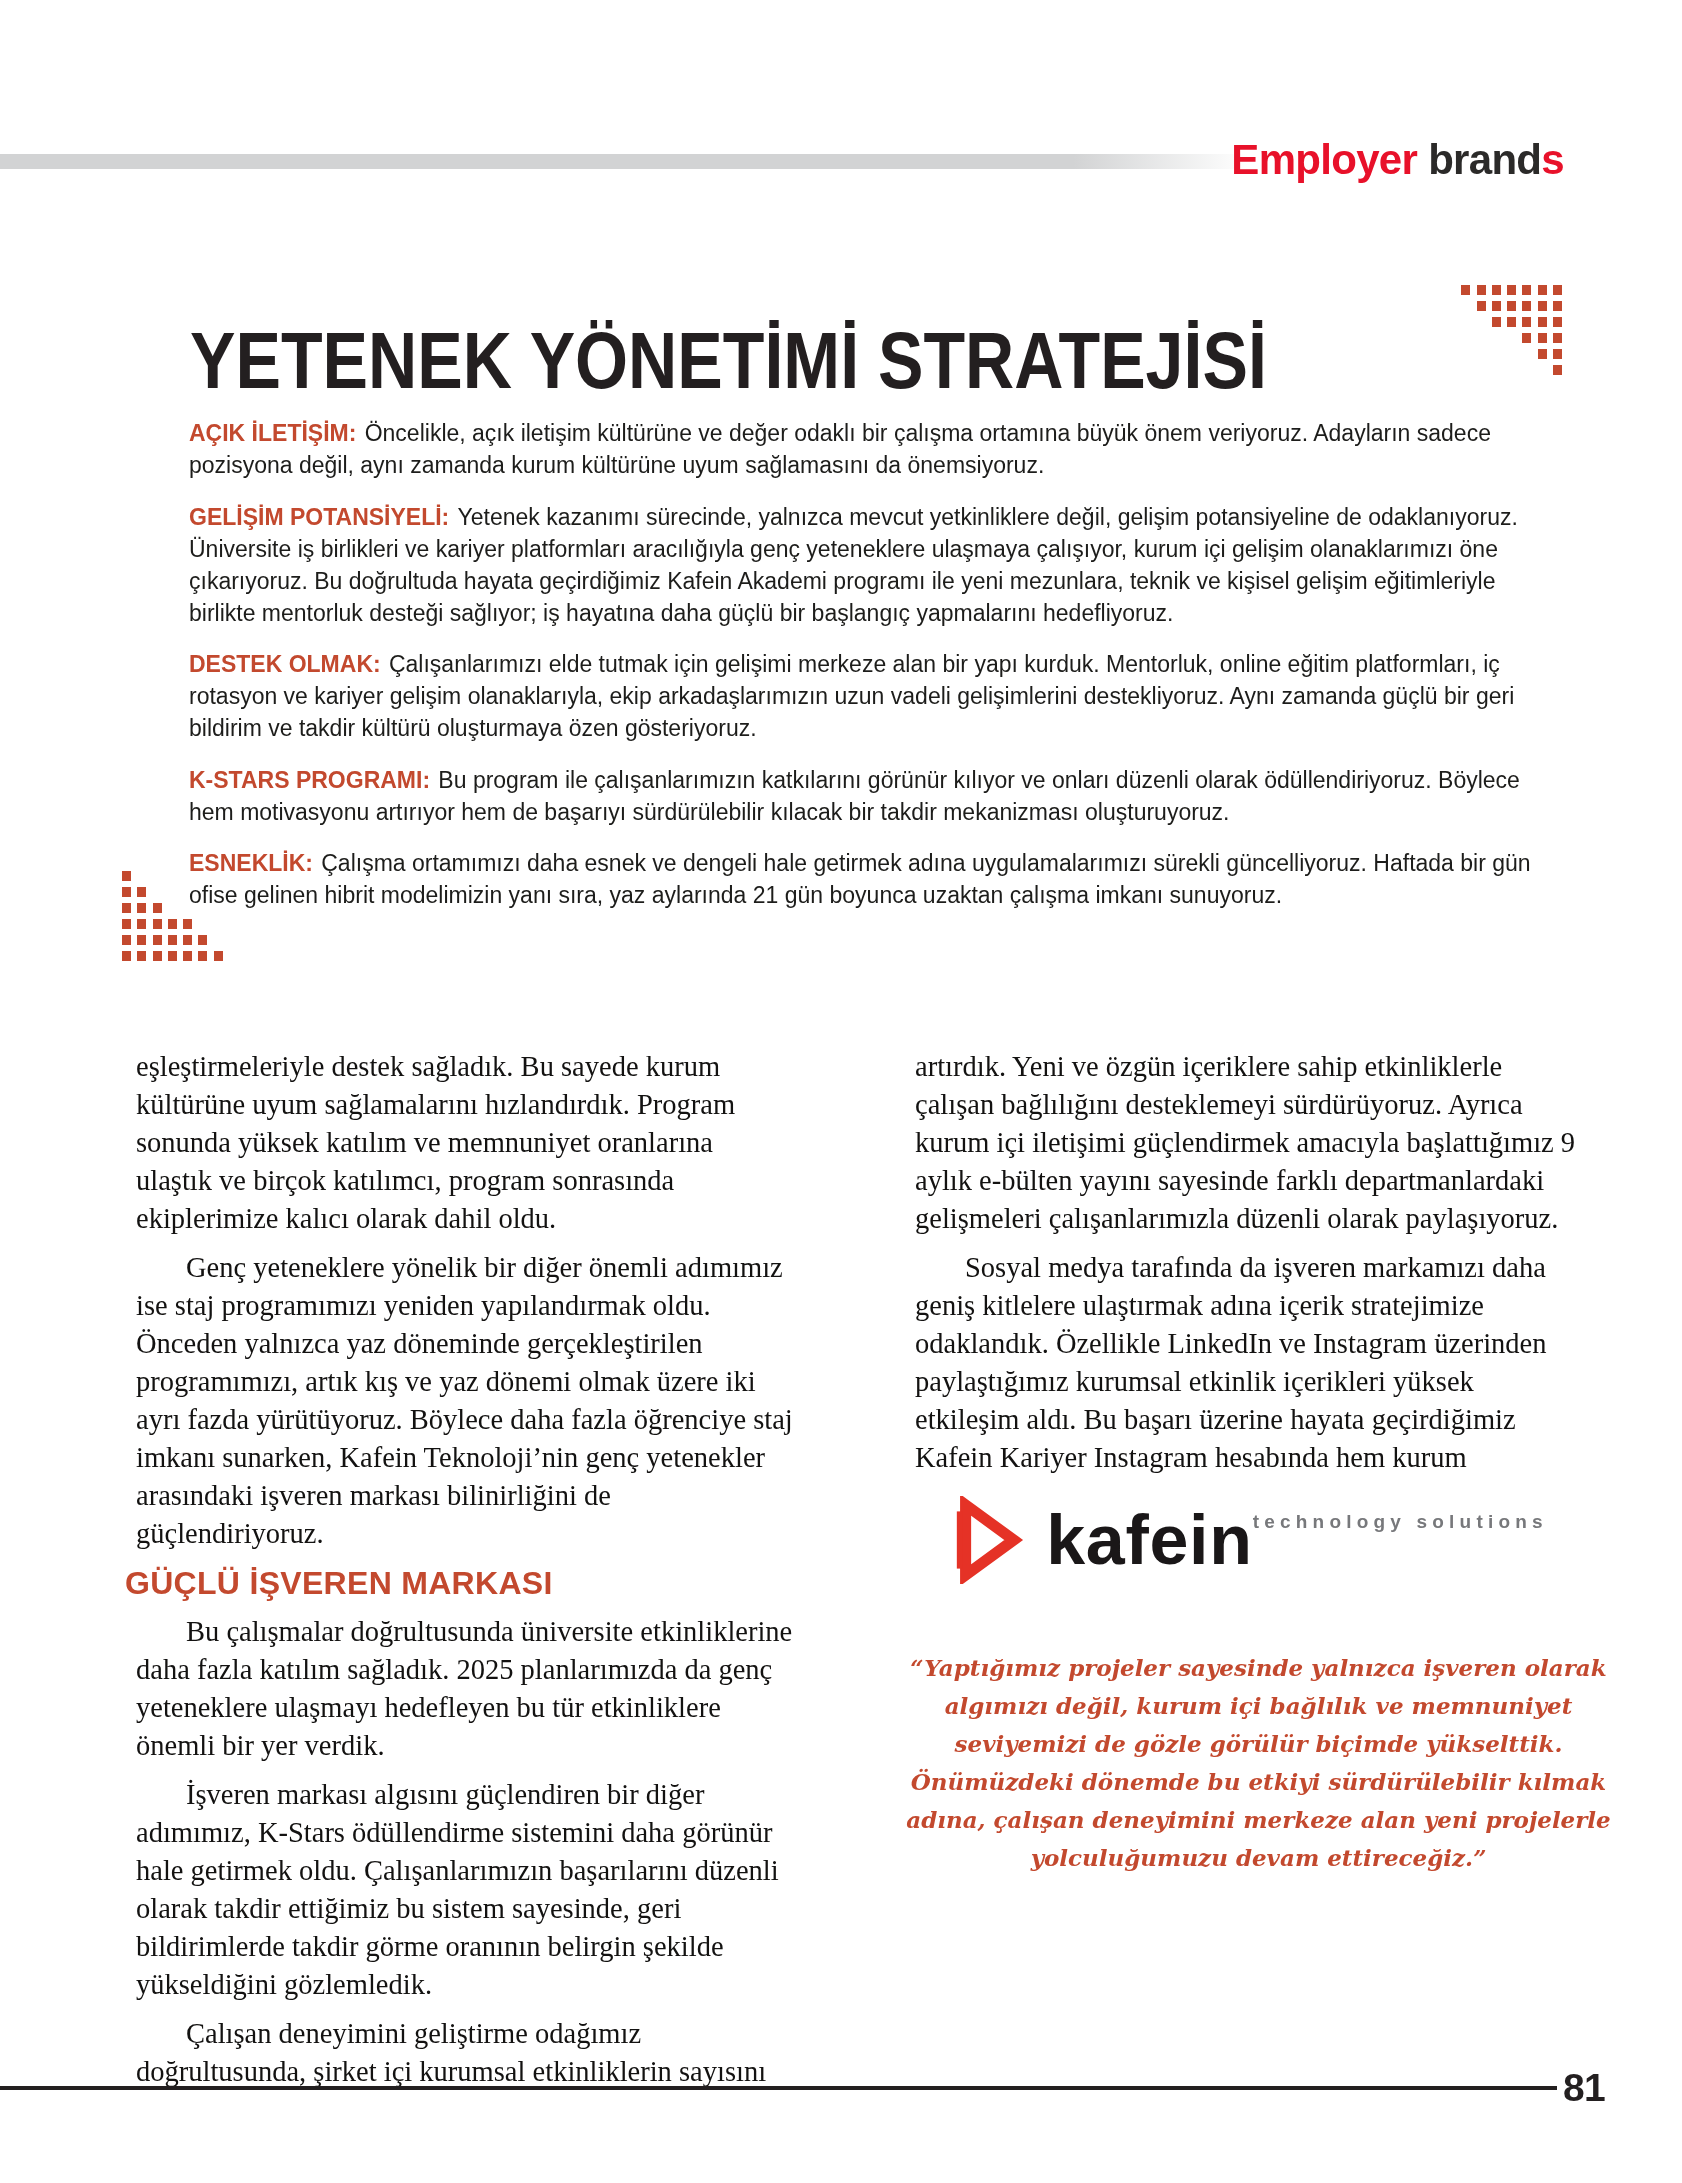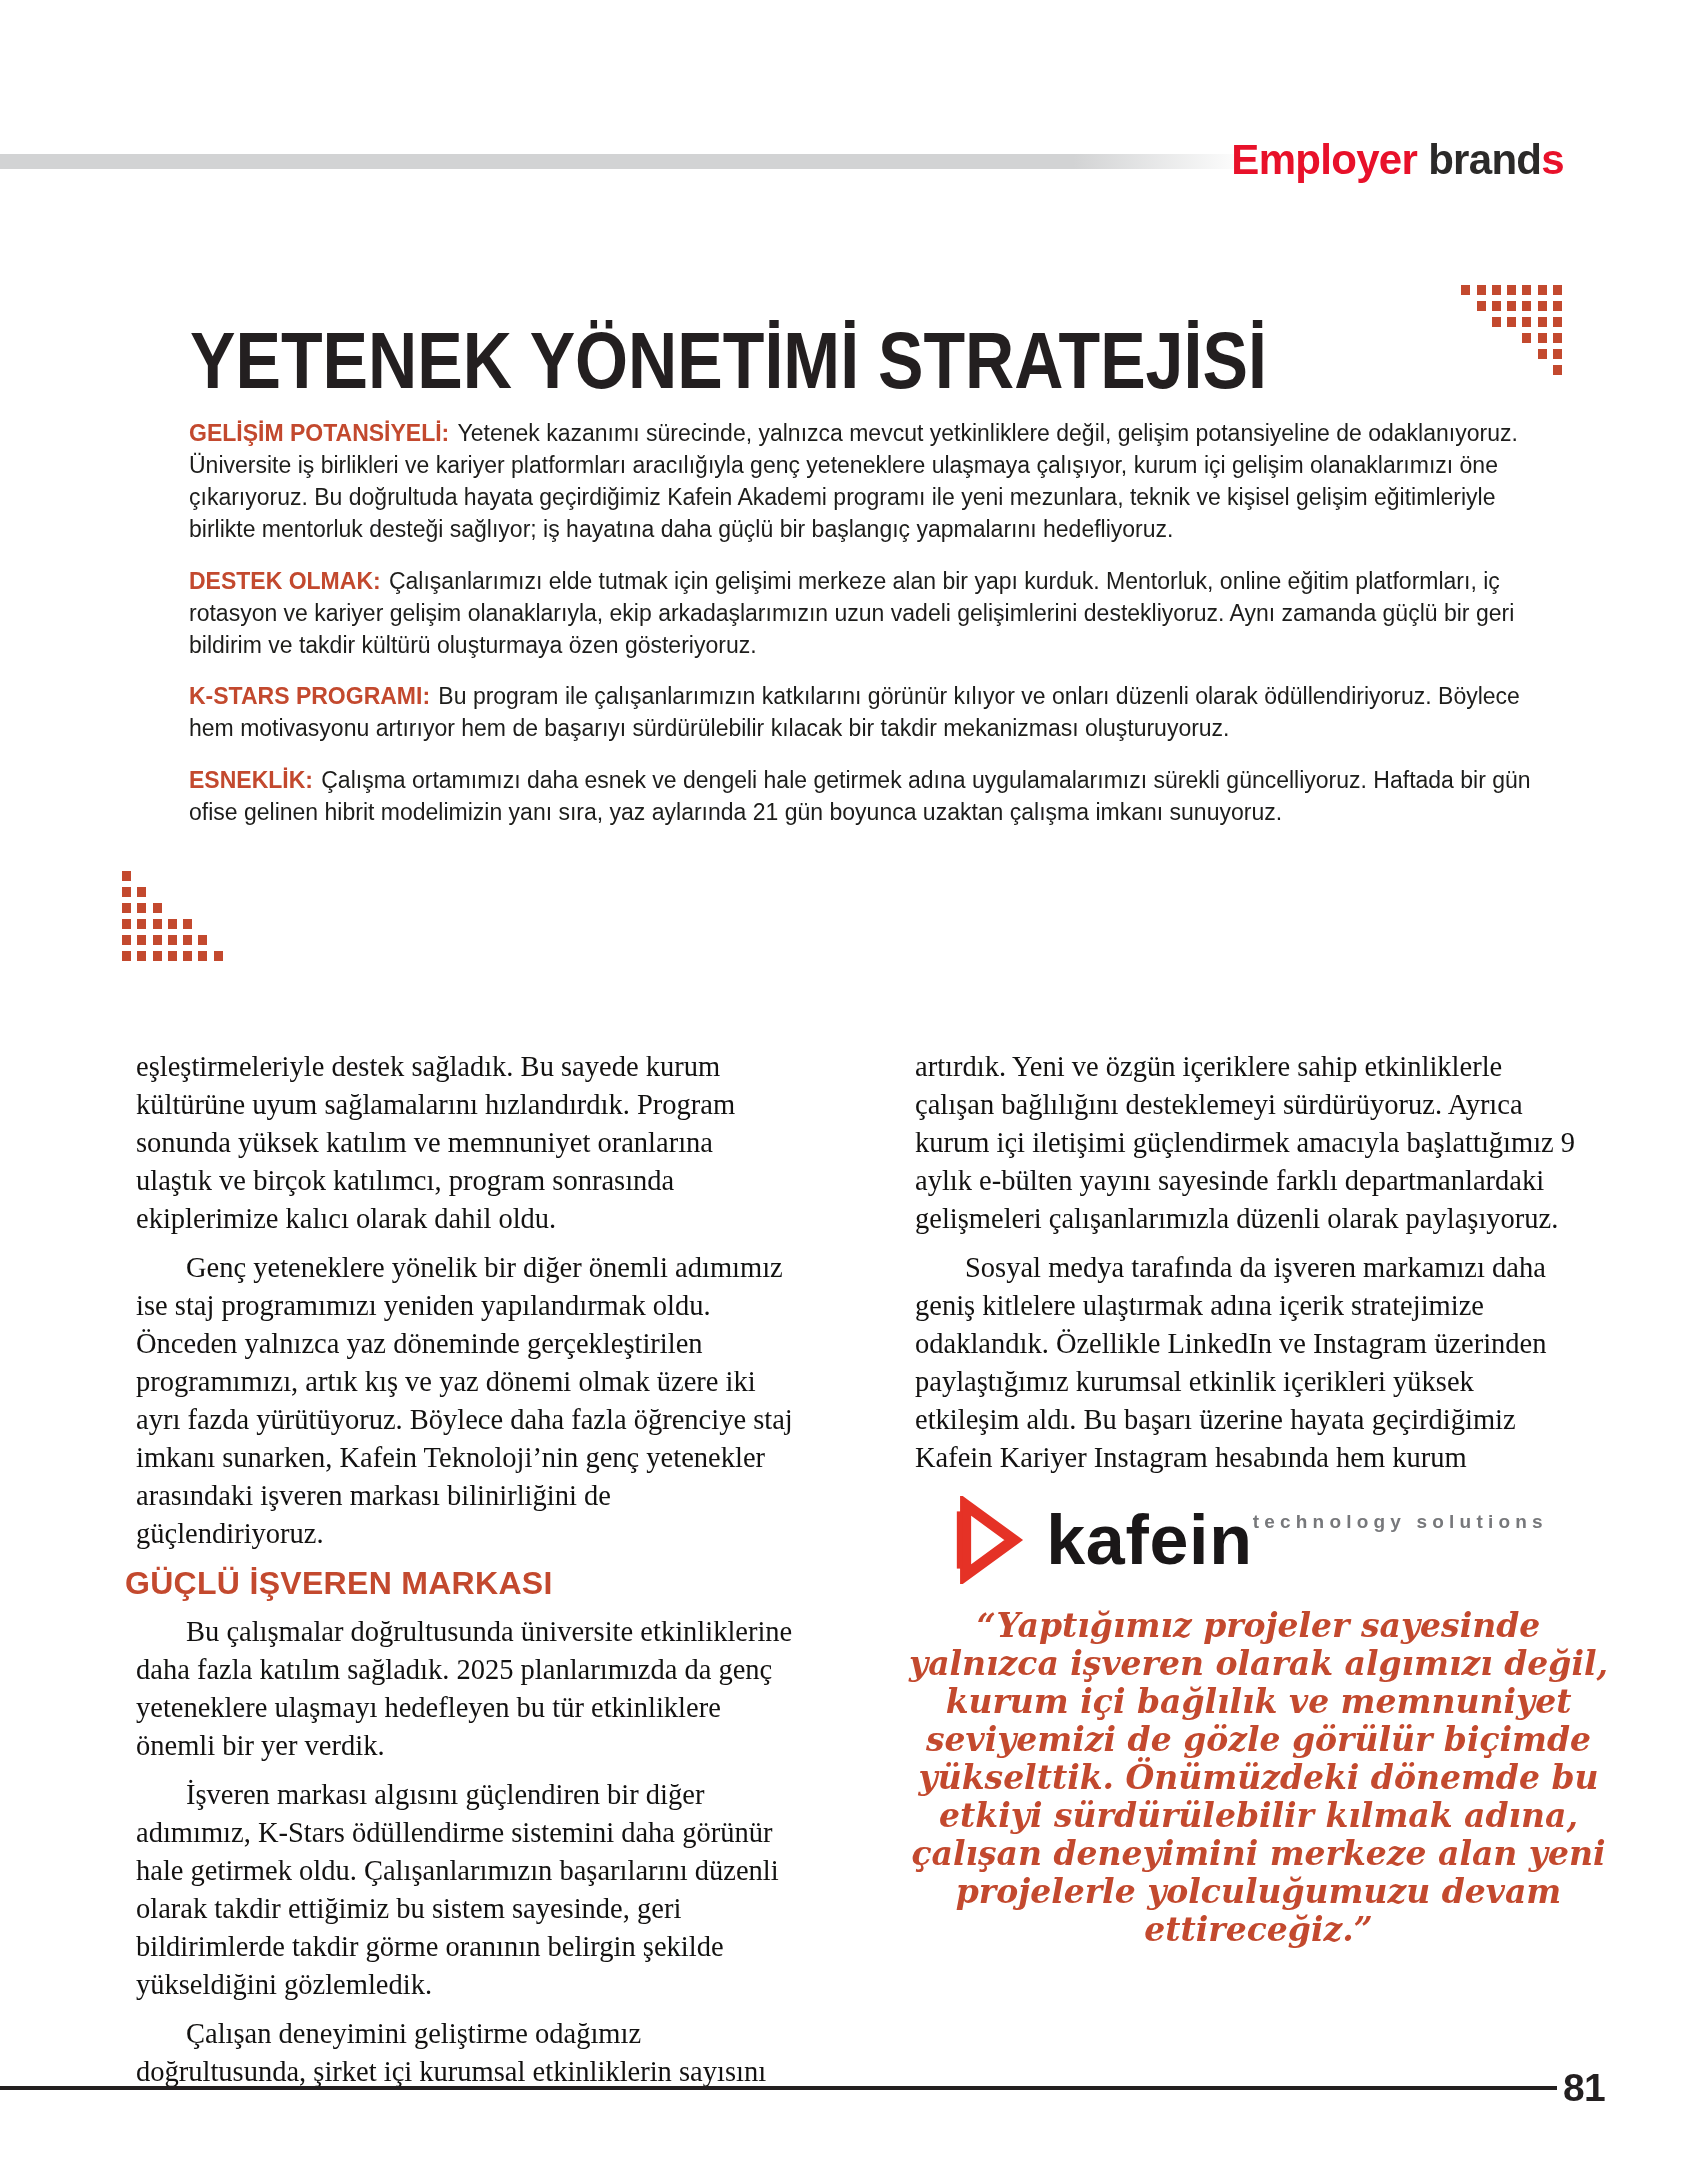--- a/index.html
+++ b/index.html
@@ -61,24 +61,24 @@
   .logo-text{display:flex;flex-direction:row;}
   .logo-wordmark{
     font-size:70px;font-weight:bold;letter-spacing:0.7px;line-height:0.92;
     color:#1a1718;
   }
   .logo-tagline{
     font-size:19px;letter-spacing:5.2px;color:var(--tagline-gray);
     margin-top:2.8px;font-weight:bold;
   }
   .quote{
-    position:absolute;left:897px;top:1607px;width:723px;
+    position:absolute;left:897px;top:1649px;width:723px;
     font-family:"DejaVu Serif","Liberation Serif",serif;
     font-style:italic;font-weight:bold;
-    font-size:33px;line-height:38px;text-align:center;color:var(--accent);
+    font-size:23px;line-height:38px;text-align:center;color:var(--accent);
   }
   .bottom-rule{position:absolute;left:0;top:2086px;width:1557px;height:3.5px;background:var(--ink);}
   .page-num{
     position:absolute;left:1563px;top:2066px;
     font-size:39px;font-weight:bold;color:var(--ink);letter-spacing:-0.7px;
   }
 </style>
 </head>
 <body>
 
@@ -123,20 +123,23 @@
       <span class="dot"></span>
     </div>
     <div class="dot-row right">
       <span class="dot"></span>
     </div>
   </div>
 
 <h1 class="title">YETENEK YÖNETİMİ STRATEJİSİ</h1>
 
 <div class="intro">
+  <p class="intro-item">
+    <span class="intro-label">AÇIK İLETİŞİM:</span><span>Öncelikle, açık iletişim kültürüne ve değer odaklı bir çalışma ortamına büyük önem veriyoruz. Adayların sadece pozisyona değil, aynı zamanda kurum kültürüne uyum sağlamasını da önemsiyoruz.</span>
+  </p>
   <p class="intro-item">
     <span class="intro-label">GELİŞİM POTANSİYELİ:</span><span>Yetenek kazanımı sürecinde, yalnızca mevcut yetkinliklere değil, gelişim potansiyeline de odaklanıyoruz. Üniversite iş birlikleri ve kariyer platformları aracılığıyla genç yeteneklere ulaşmaya çalışıyor, kurum içi gelişim olanaklarımızı öne çıkarıyoruz. Bu doğrultuda hayata geçirdiğimiz Kafein Akademi programı ile yeni mezunlara, teknik ve kişisel gelişim eğitimleriyle birlikte mentorluk desteği sağlıyor; iş hayatına daha güçlü bir başlangıç yapmalarını hedefliyoruz.</span>
   </p>
   <p class="intro-item">
     <span class="intro-label">DESTEK OLMAK:</span><span>Çalışanlarımızı elde tutmak için gelişimi merkeze alan bir yapı kurduk. Mentorluk, online eğitim platformları, iç rotasyon ve kariyer gelişim olanaklarıyla, ekip arkadaşlarımızın uzun vadeli gelişimlerini destekliyoruz. Aynı zamanda güçlü bir geri bildirim ve takdir kültürü oluşturmaya özen gösteriyoruz.</span>
   </p>
   <p class="intro-item">
     <span class="intro-label">K-STARS PROGRAMI:</span><span>Bu program ile çalışanlarımızın katkılarını görünür kılıyor ve onları düzenli olarak ödüllendiriyoruz. Böylece hem motivasyonu artırıyor hem de başarıyı sürdürülebilir kılacak bir takdir mekanizması oluşturuyoruz.</span>
   </p>
   <p class="intro-item">

